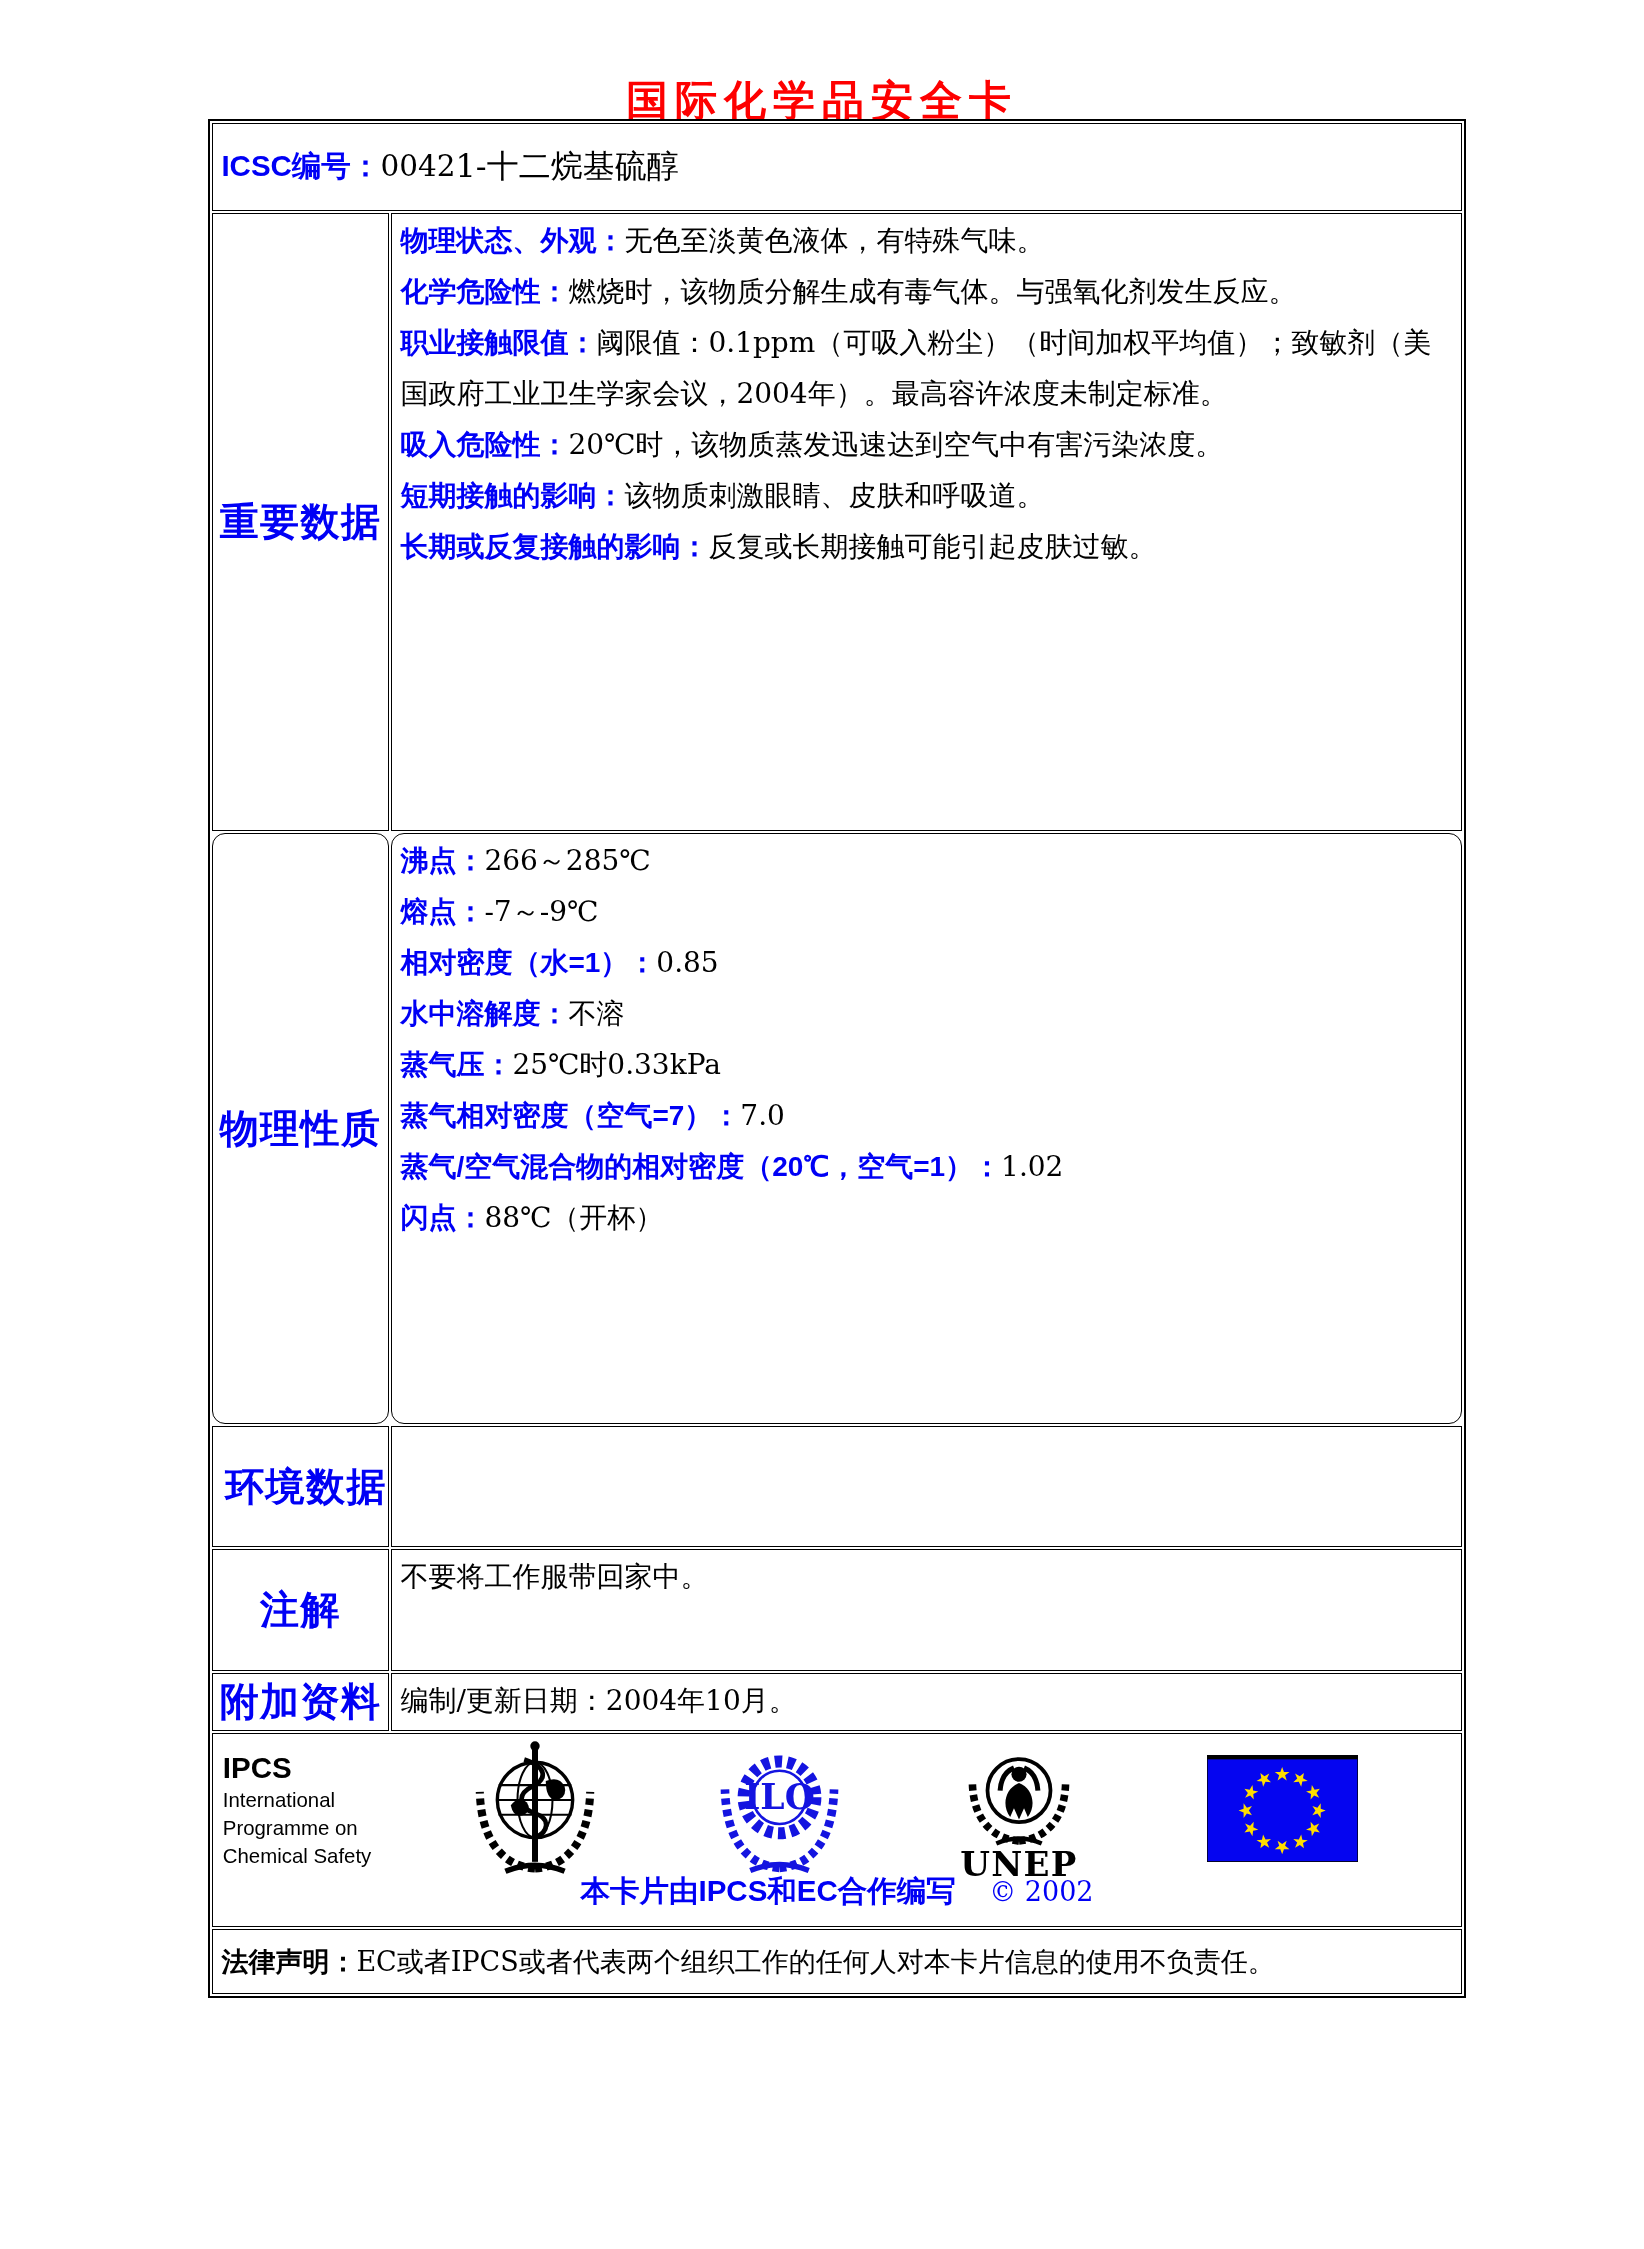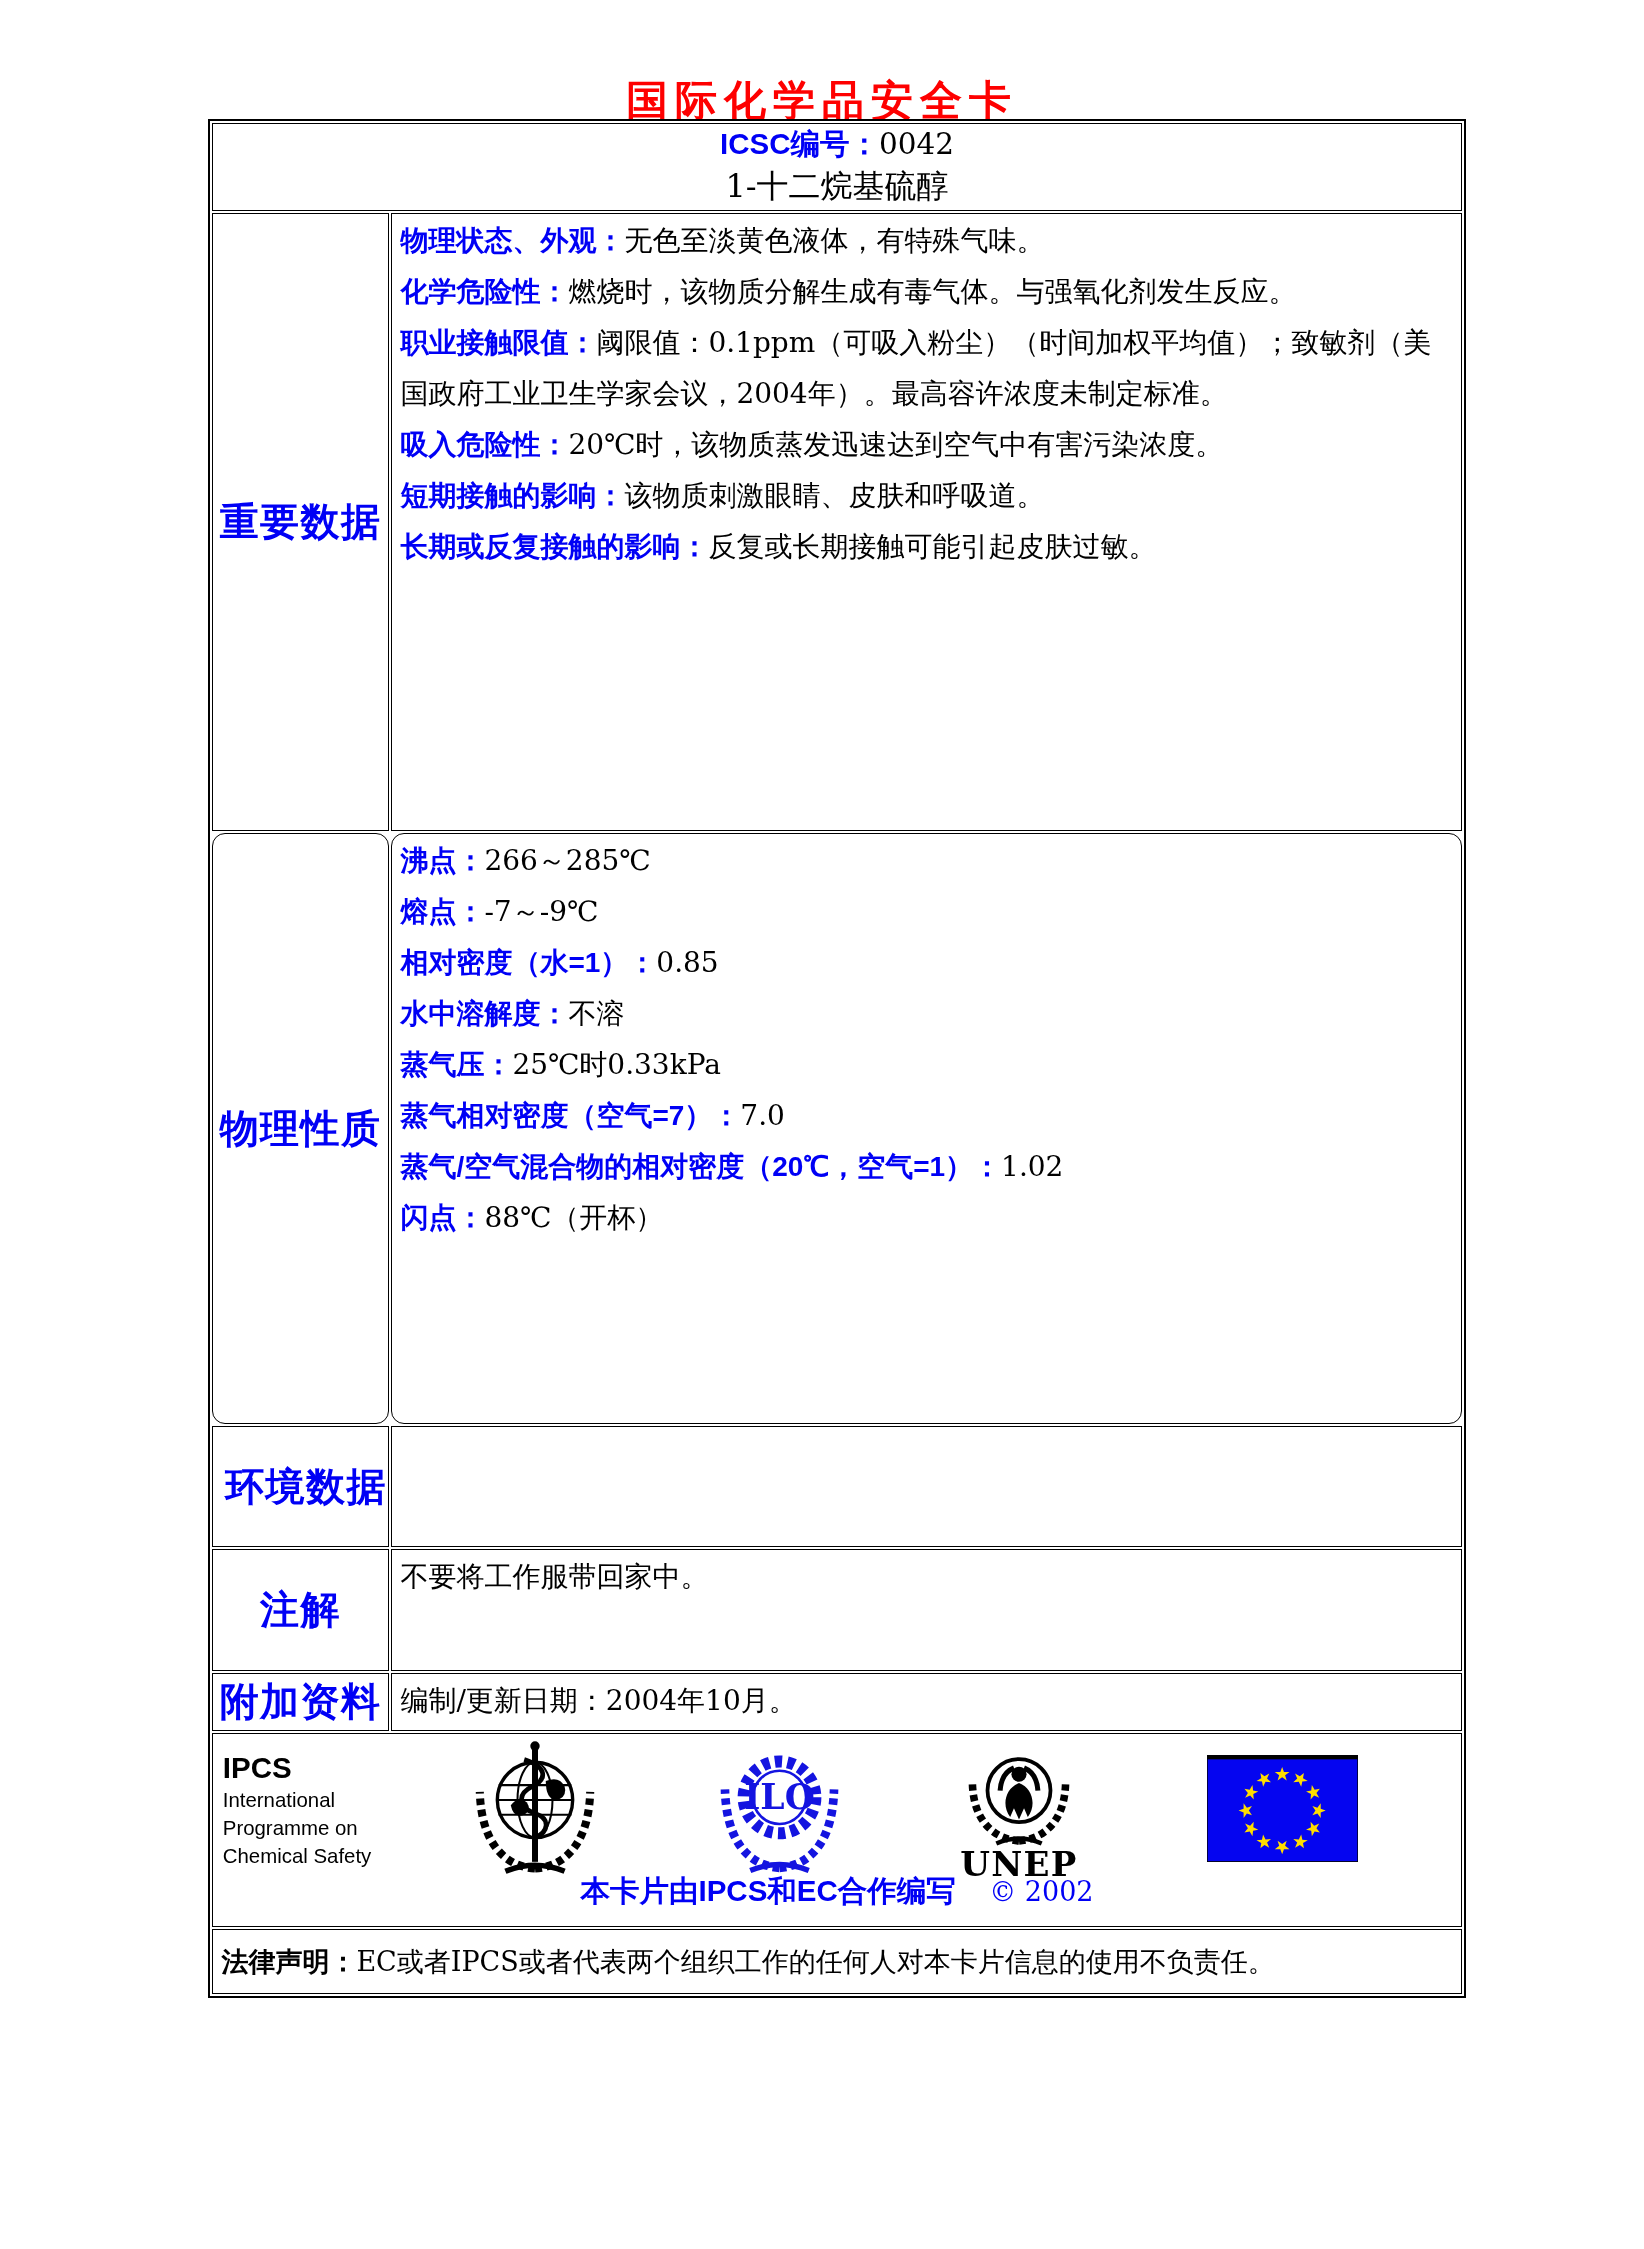--- a/index.html
+++ b/index.html
@@ -34,21 +34,21 @@
   tr.r1 td{height:88px;}
   tr.r2 td{height:618px;}
   tr.r3 td{height:591px;border-radius:13px;}
   tr.r4 td{height:121px;padding-left:12px;}
   tr.r5 td{height:122px;}
   tr.r6 td{height:48px;}
   tr.r7 td{height:194px;}
   tr.r8 td{height:65px;}
   
   td.head-cell{vertical-align:middle;padding:0 8.4px;}
-  .head-flex{display:flex;justify-content:space-between;align-items:center;flex-direction:column;}
+  .head-flex{display:flex;align-items:center;}
   .head-left{font-size:29.5px;}
   .head-left .term{font-size:29.5px;}
   .head-right{font-size:32px;color:#000;}
   
   td.foot-cell{position:relative;padding:2px;text-decoration:underline;}
   .ipcs{position:absolute;left:9.8px;top:15.4px;color:#000;font-family:"Liberation Sans", sans-serif;}
   .ipcs-t{font-size:29.5px;font-weight:bold;line-height:37px;}
   .ipcs-l{font-size:20.4px;line-height:28px;}
   .logo{position:absolute;}
   .logo.who{left:253px;top:4.2px;}

